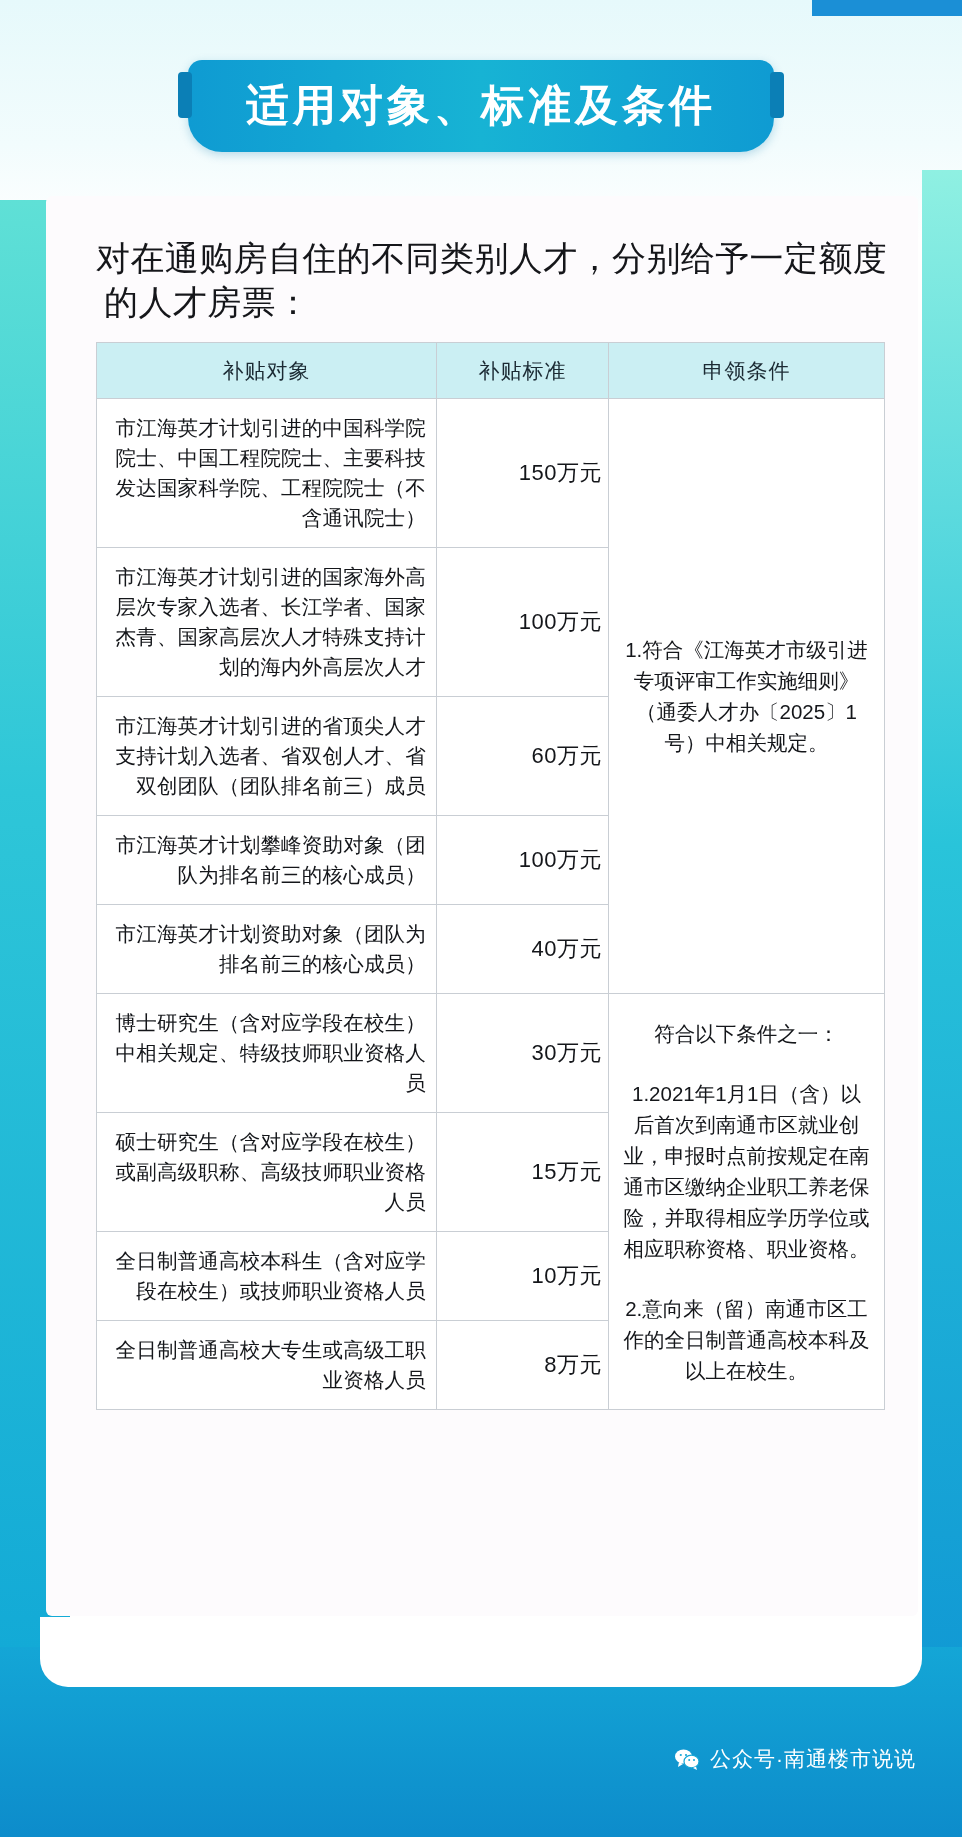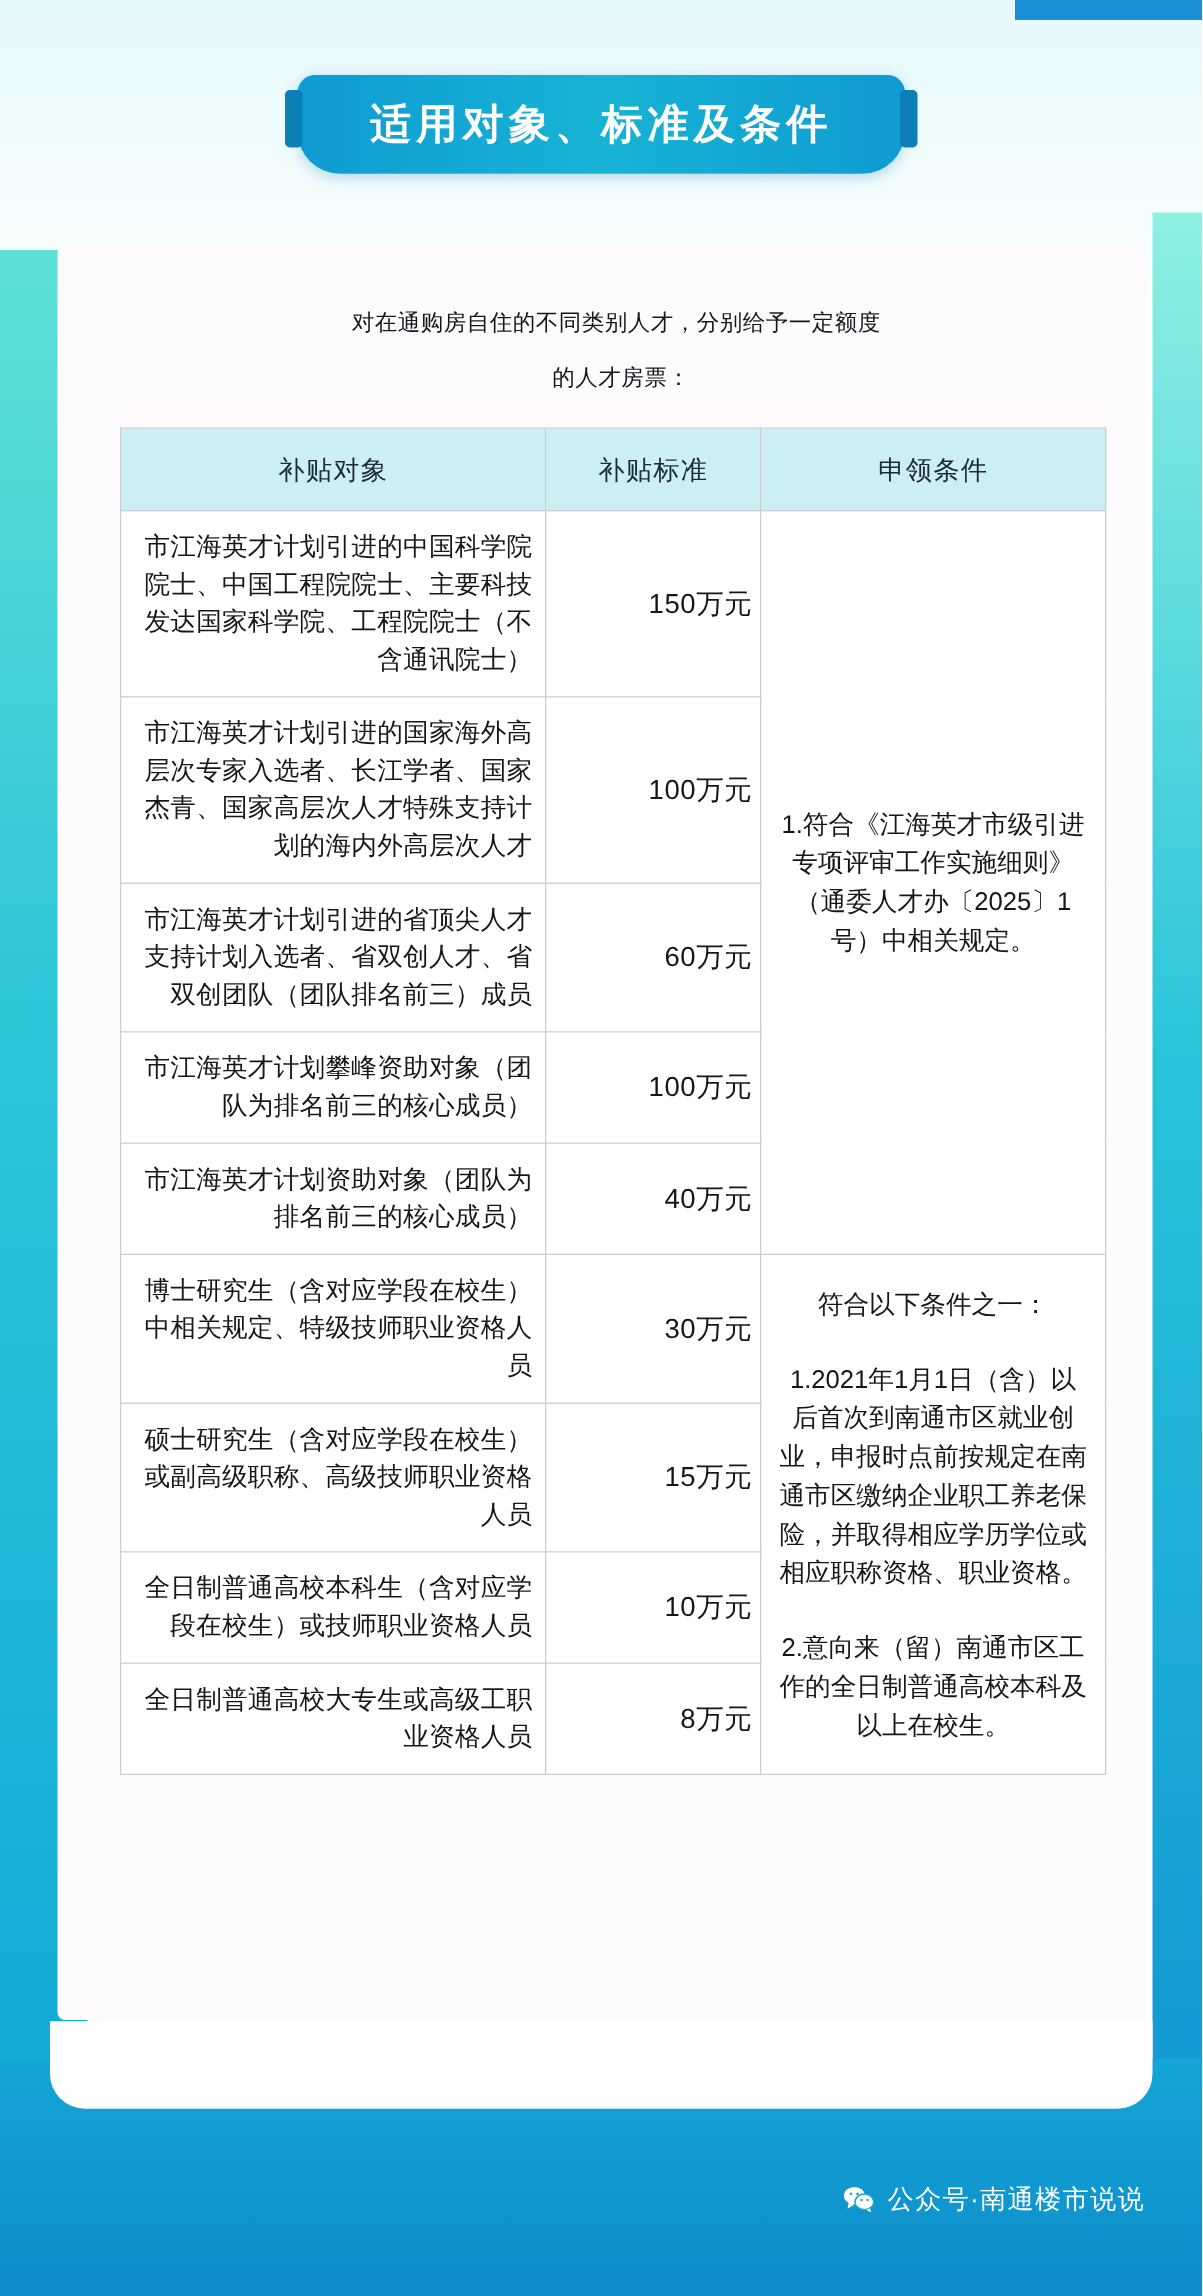--- a/index.html
+++ b/index.html
@@ -61,21 +61,21 @@
     position: absolute;
     left: 0; top: 60px;
     width: 962px;
     display: flex;
     justify-content: center;
   }
   .banner {
     position: relative;
     background: linear-gradient(90deg, #0f9bd2 0%, #17b3d4 50%, #0f9bd2 100%);
     color: #ffffff;
-    font-size: 33px;
+    font-size: 43px;
     font-weight: bold;
     letter-spacing: 4px;
     padding: 17px 58px;
     border-radius: 14px 14px 34px 34px;
     box-shadow: 0 3px 10px rgba(10,120,170,0.25);
     white-space: nowrap;
     font-family: Liberation Mono, monospace;
   }
   .banner::before, .banner::after {
     content: "";
@@ -92,46 +92,45 @@
   .card {
     position: absolute;
     left: 46px; top: 196px;
     width: 872px;
     min-height: 1420px;
     background: #fdfbfd;
     border-radius: 6px;
     padding: 40px 28px 34px 50px;
   }
   .lead {
-    font-size: 18px;
+    font-size: 34px;
     line-height: 44px;
     color: #15161a;
     margin-bottom: 18px;
     letter-spacing: 0.4px;
-    text-align: center;
   }
   .lead .l2 { display: block; padding-left: 8px; }
 
   
   table.subsidy {
     border-collapse: collapse;
     width: 788px;
     table-layout: fixed;
     background: #ffffff;
   }
   table.subsidy th, table.subsidy td {
     border: 1px solid #c9ced4;
     vertical-align: middle;
   }
   table.subsidy th {
     background: #cbeff3;
     color: #1b2a33;
     font-weight: normal;
     font-size: 21px;
-    height: 66px;
+    height: 56px;
     letter-spacing: 1px;
   }
   col.c1 { width: 340px; }
   col.c2 { width: 172px; }
   col.c3 { width: 276px; }
 
   td.obj {
     font-size: 20.5px;
     line-height: 30px;
     color: #14161a;

